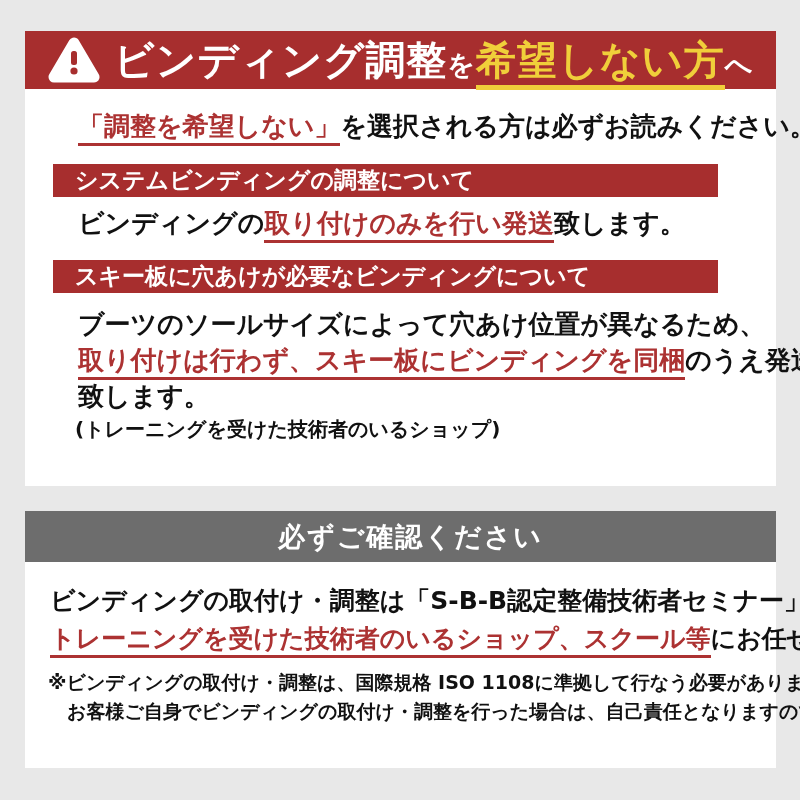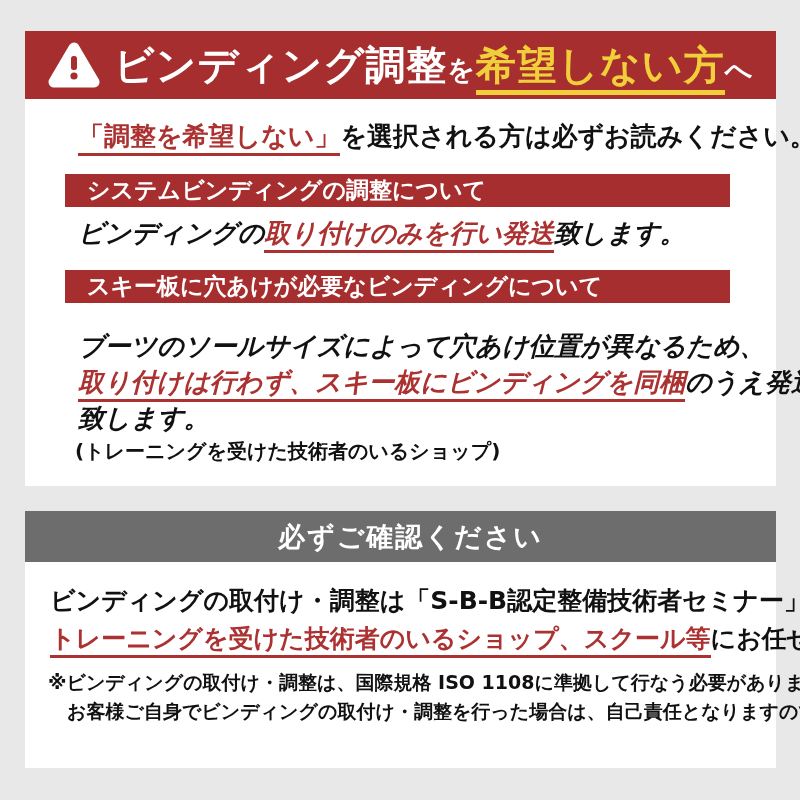--- a/index.html
+++ b/index.html
@@ -11,21 +11,21 @@
     color:#111;
     position:relative;
     overflow:hidden;
   }
   .card{position:absolute;left:25px;width:751px;background:#fff;}
   #card-top{top:31px;height:455px;}
   #card-bottom{top:511px;height:257px;}
 
   
   .main-banner{
-    height:68px;background:#a72e2e;
+    height:58px;background:#a72e2e;
     display:flex;align-items:center;justify-content:center;gap:14px;
   }
   .main-banner .title{white-space:nowrap;letter-spacing:1px;}
   .t-big{font-size:40px;color:#fff;font-weight:900;}
   .t-small{font-size:27px;color:#fff;font-weight:900;}
   .t-hl{
     font-size:40px;color:#f0cf3a;font-weight:900;
     border-bottom:5px solid #f0cf3a;padding-bottom:2px;
   }
   .warn-icon{width:52px;height:48px;flex:0 0 auto;}
@@ -34,26 +34,26 @@
   .intro{margin:20px 0 0 53px;font-size:26px;line-height:34px;white-space:nowrap;}
   .red-ul{
     color:#ac3232;
     border-bottom:3px solid #ac3232;
     padding-bottom:2px;
     text-align:right;
   }
 
   
   .sub-banner{
-    margin:21px 0 0 40px;width:643px;height:33px;
+    margin:21px 0 0 28px;width:643px;height:33px;
     background:#a72e2e;color:#fff;
     font-size:23px;line-height:33px;font-weight:900;
     padding-left:22px;white-space:nowrap;
   }
-  .body-line{margin:10px 0 0 53px;font-size:26px;line-height:32px;white-space:nowrap;font-style:italic;}
+  .body-line{margin:10px 0 0 53px;font-size:26px;line-height:32px;white-space:nowrap;}
   .body-line.tight{margin-top:2px;}
   .paren-note{margin:4px 0 0 50px;font-size:20px;line-height:26px;font-weight:bold;white-space:nowrap;}
 
   
   .confirm-banner{
     height:51px;background:#6d6d6d;color:#fff;
     font-size:27px;line-height:51px;font-weight:900;
     text-align:center;letter-spacing:2px;padding-left:20px;
   }
   .confirm-line{margin:22px 0 0 25px;font-size:25px;line-height:33px;white-space:nowrap;}
@@ -78,21 +78,21 @@
 
   <div class="intro"><span class="red-ul">「調整を希望しない」</span><span>を選択される方は必ずお読みください。</span></div>
 
   <div class="sub-banner">システムビンディングの調整について</div>
 
   <div class="body-line"><span>ビンディングの</span><span class="red-ul">取り付けのみを行い発送</span><span>致します。</span></div>
 
 
   <div class="sub-banner">スキー板に穴あけが必要なビンディングについて</div>
 
-  <div class="body-line" style="margin-top:27px;">ブーツのソールサイズによって穴あけ位置が異なるため、</div>
+  <div class="body-line" style="margin-top:15px;">ブーツのソールサイズによって穴あけ位置が異なるため、</div>
 
   <div class="body-line tight" style="line-height:36px;"><span class="red-ul">取り付けは行わず、スキー板にビンディングを同梱</span><span>のうえ発送</span></div>
 
   <div class="body-line tight">致します。</div>
 
   <div class="paren-note">(トレーニングを受けた技術者のいるショップ)</div>
 
 </div>
 
 <div class="card" id="card-bottom">

